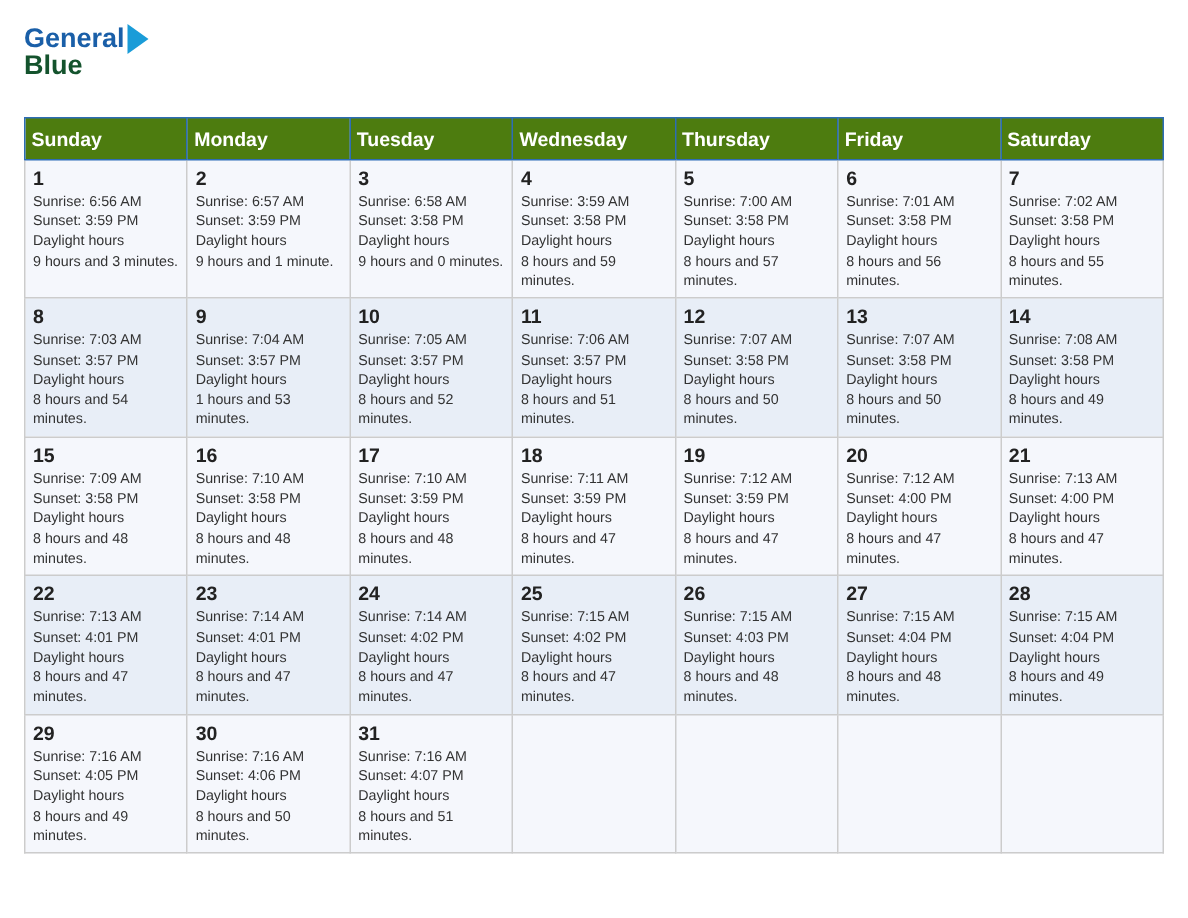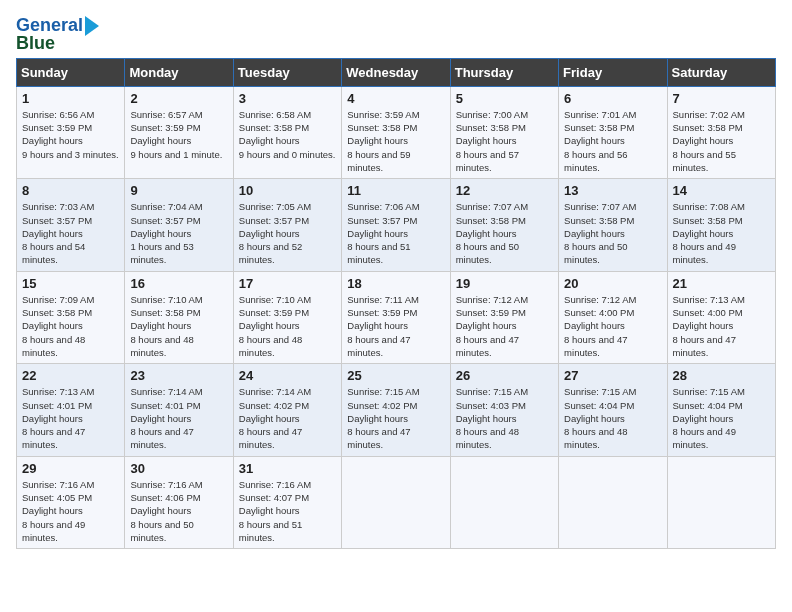--- a/index.html
+++ b/index.html
@@ -7,21 +7,21 @@
       font-family: Arial, sans-serif;
       background: #fff;
       width: 792px;
       min-height: 612px;
       padding: 16px;
     }
     .header {
       display: flex;
       justify-content: space-between;
       align-items: flex-start;
-      margin-bottom: 4px;
+      margin-bottom: 24px;
     }
     .logo {
       display: flex;
       align-items: center;
       gap: 4px;
     }
     .logo-text {
       font-size: 18px;
       font-weight: bold;
       line-height: 1.1;
@@ -44,21 +44,21 @@
     .subtitle {
       font-size: 14px;
       color: #555;
     }
     .calendar {
       width: 100%;
       border-collapse: collapse;
       font-size: 10px;
     }
     .calendar thead th {
-      background: #404040;
+      background: #4d7c0f;
       color: #fff;
       padding: 6px 4px;
       text-align: left;
       font-size: 13px;
       font-weight: bold;
       border: 1px solid #2d6db5;
     }
     .calendar tbody td {
       vertical-align: top;
       border: 1px solid #ccc;

